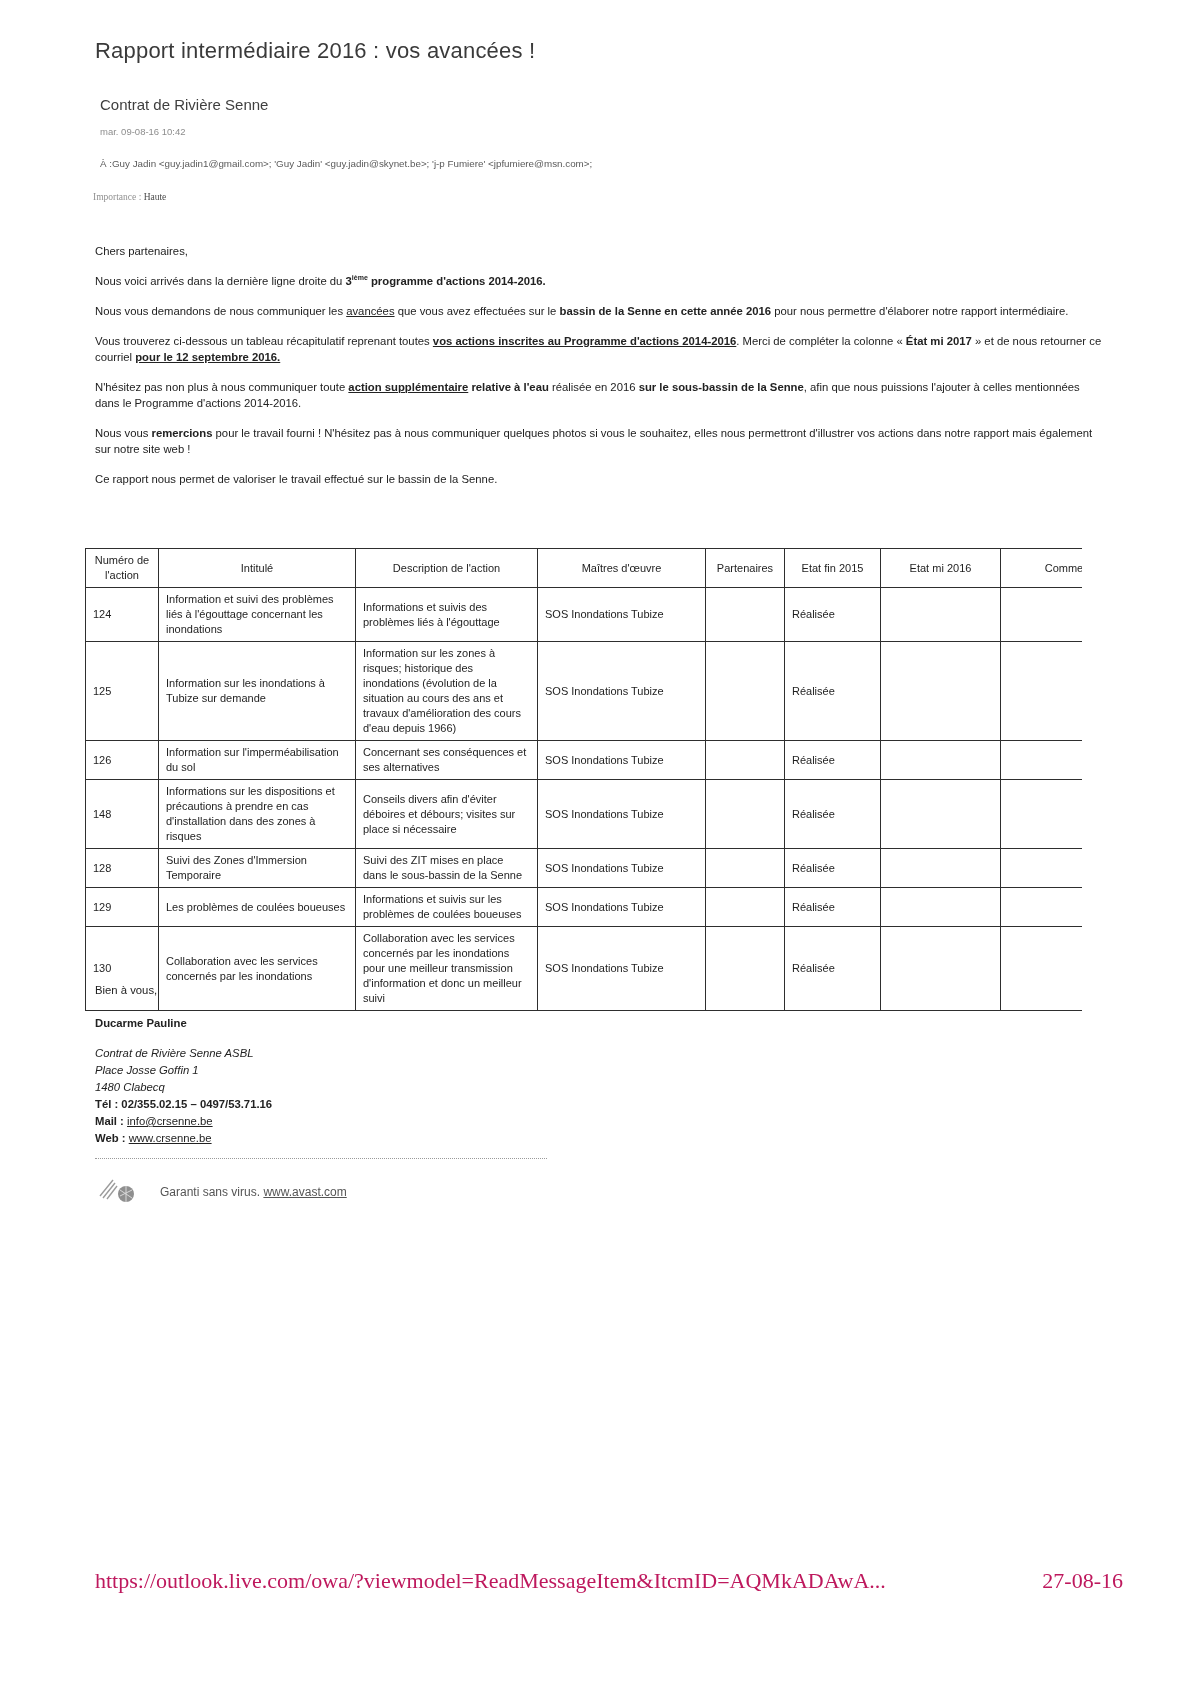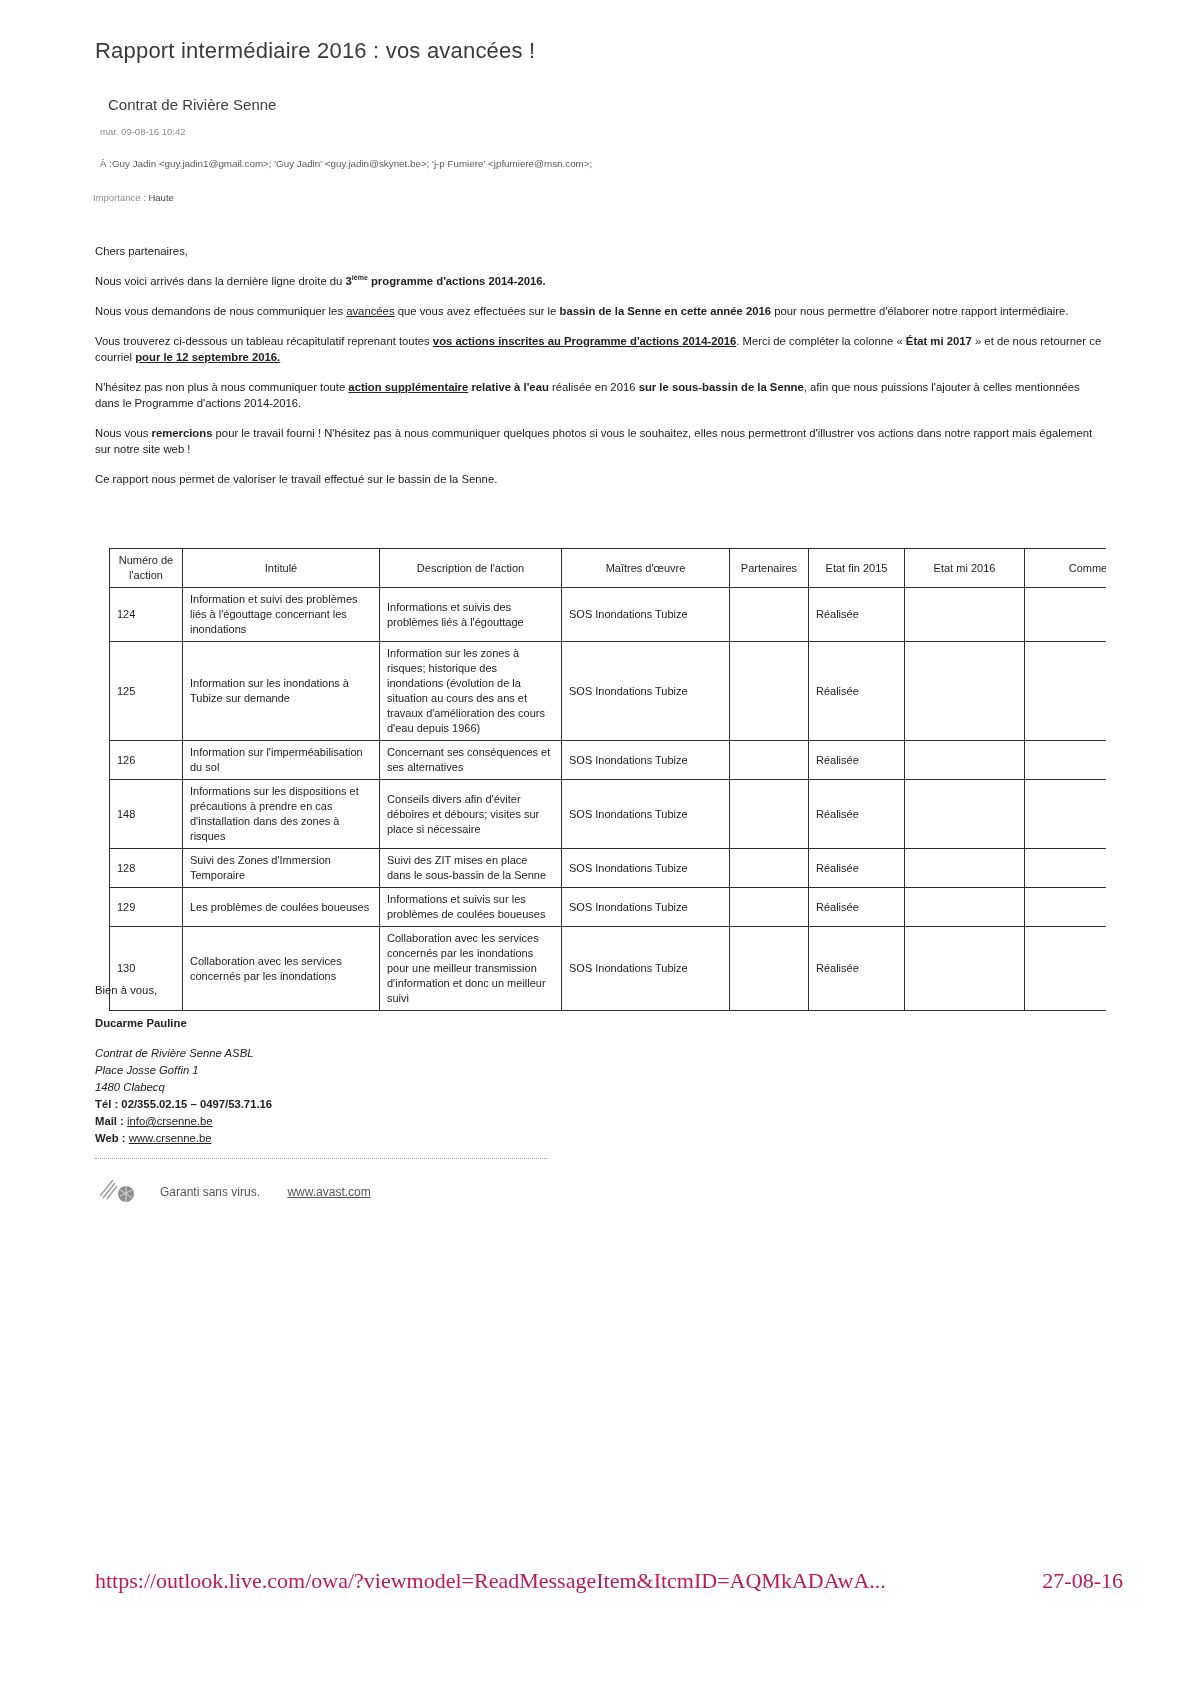--- a/index.html
+++ b/index.html
@@ -5,33 +5,33 @@
   html,body{margin:0;padding:0;}
   body{
     width:1192px;height:1684px;position:relative;overflow:hidden;
     background:#ffffff;
     font-family:"Liberation Sans","DejaVu Sans",sans-serif;
     color:#2a2a2a;
   }
   .abs{position:absolute;}
   
   .title{left:95px;top:38px;font-size:22px;font-weight:normal;color:#3a3a3a;letter-spacing:.2px;}
-  .sender{left:108px;top:96px;font-size:15px;color:#3f3f3f;}
+  .sender{left:100px;top:96px;font-size:15px;color:#3f3f3f;}
   .meta-date{left:100px;top:126px;font-size:9.5px;color:#8d8d8d;}
   .to-line{left:100px;top:158px;font-size:9.8px;color:#5a5a5a;}
-  .importance{left:93px;top:192px;font-size:9.5px;color:#4a4a4a;}
+  .importance{left:93px;top:192px;font-size:9.5px;color:#4a4a4a;font-family:Liberation Serif, serif;}
   .importance .lbl{color:#909090;}
   
   .email-body{left:95px;top:243px;width:1008px;font-size:11.3px;line-height:16px;color:#222;}
   .para{margin:0 0 14px 0;}
   .para .b{font-weight:bold;}
   .para .u{text-decoration:underline;}
   .para sup{font-size:7px;line-height:0;}
   
-  .table-wrap{left:109px;top:548px;width:997px;overflow:hidden;}
+  .table-wrap{left:85px;top:548px;width:997px;overflow:hidden;}
   table.actions{border-collapse:collapse;table-layout:fixed;width:1075px;font-size:11px;line-height:15px;color:#1e1e1e;}
   table.actions th,table.actions td{border:1.6px solid #2e2e2e;padding:4px 7px;vertical-align:middle;overflow:hidden;}
   table.actions th{font-weight:normal;text-align:center;height:30px;}
   td.c-num{}
   td.c-etat{vertical-align:top;}
   
   .signature{left:95px;top:982px;font-size:11.3px;line-height:17px;color:#222;}
   .signature .closing{margin-bottom:16px;}
   .signature .name{font-weight:bold;margin-bottom:13px;}
   .signature .org{font-style:italic;}
@@ -192,20 +192,20 @@
       <circle cx="28" cy="18" r="8" fill="#8f8f8f"></circle>
       <g stroke="#d9d9d9" stroke-width="1">
         <path d="M22 14 L34 22"></path>
           <path d="M22 20 L34 14"></path>
           <path d="M28 10 L28 26"></path>
       </g>
     </svg>
   </span>
   <span>
     <span>Garanti sans virus.</span>
-    <a href="#" style="text-decoration:underline;margin-left:24px;">www.avast.com</a>
+    <a href="#" style="text-decoration:underline;">www.avast.com</a>
   </span>
 </div>
 
 <div class="abs footer">
   <span>https://outlook.live.com/owa/?viewmodel=ReadMessageItem&amp;ItcmID=AQMkADAwA...</span>
   <span>27-08-16</span>
 </div>
 
 </body></html>

